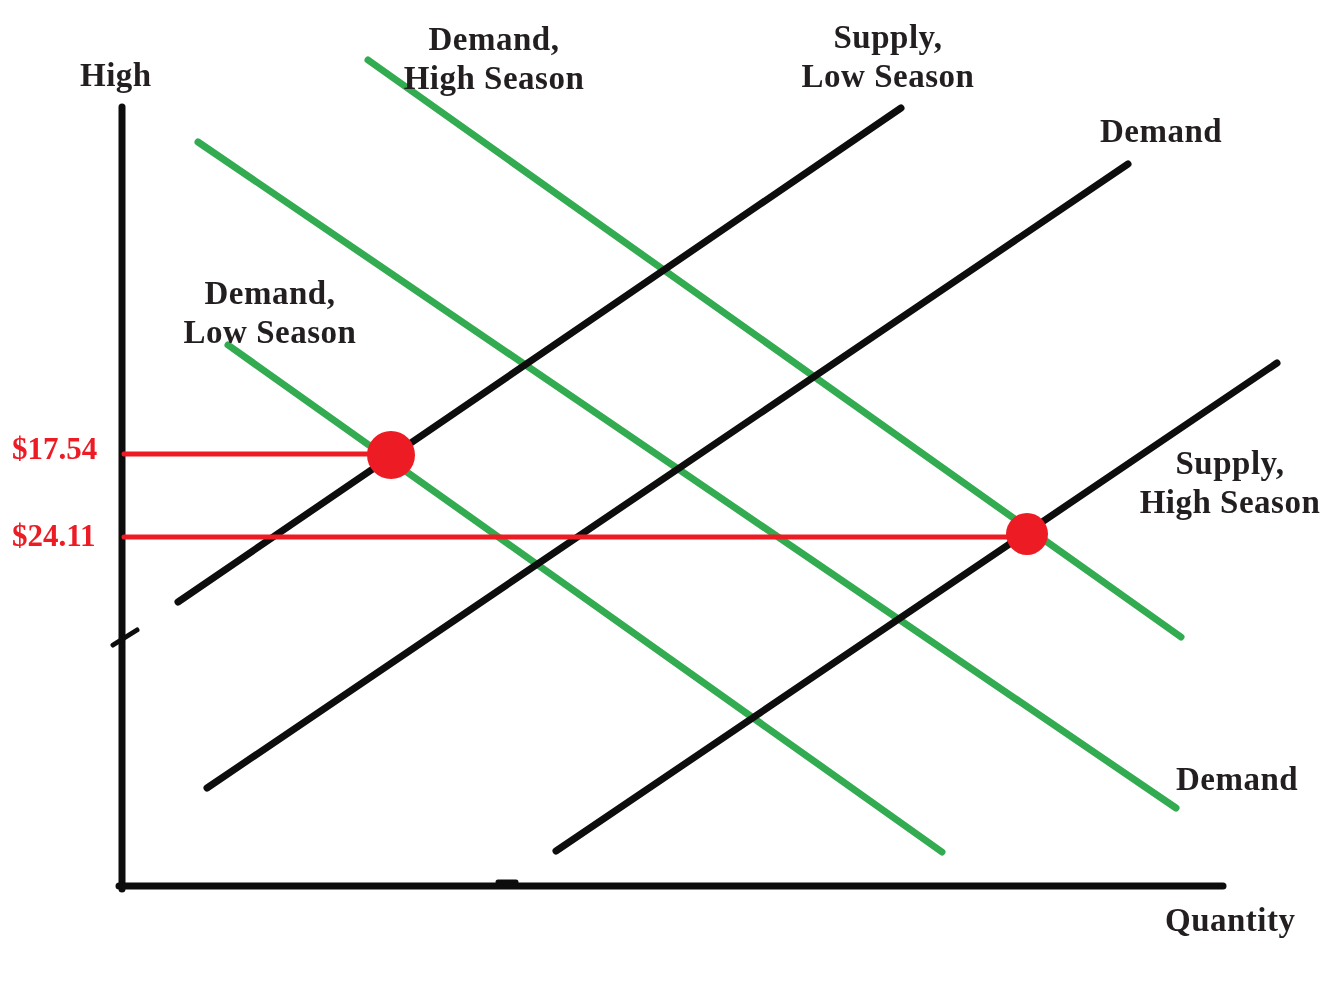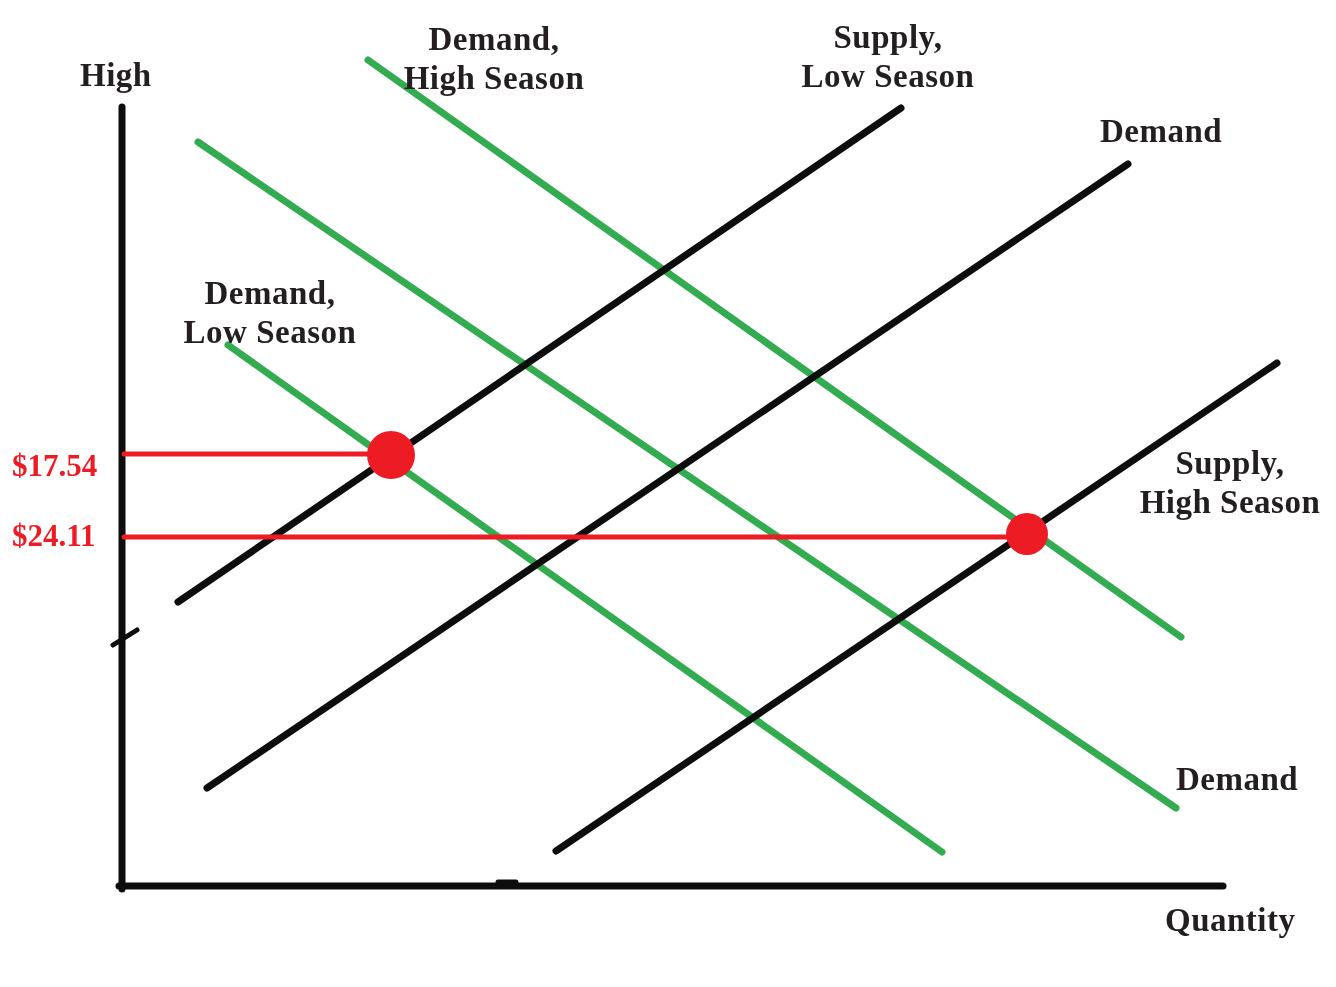--- a/index.html
+++ b/index.html
@@ -24,21 +24,21 @@
   .price-val { color:#ed1c24; font-size:31px; letter-spacing:0px; }
 
   #lbl-price        { left:80px;   top:56px; }
   #lbl-quantity     { left:1165px; top:901px; }
   #lbl-demand-high  { left:374px;  top:20px;  width:240px; }
   #lbl-supply-low   { left:768px;  top:18px;  width:240px; }
   #lbl-supply       { left:1100px; top:112px; }
   #lbl-demand-low   { left:150px;  top:274px; width:240px; }
   #lbl-supply-high  { left:1110px; top:444px; width:240px; }
   #lbl-demand       { left:1176px; top:760px;text-align:right; }
-  #lbl-price-high   { left:12px;   top:431px;margin-top:17px; }
+  #lbl-price-high   { left:12px;   top:431px; }
   #lbl-price-low    { left:12px;   top:518px; }
 </style>
 </head>
 <body>
 
 <div class="canvas">
   <svg id="chart-svg" width="1336" height="987">
       <line x1="122" y1="107" x2="122" y2="889" stroke="#0d0d0d" stroke-width="7" stroke-linecap="round"></line>
       <line x1="119" y1="886" x2="1223" y2="886" stroke="#0d0d0d" stroke-width="7" stroke-linecap="round"></line>
       <line x1="113" y1="645" x2="137" y2="630" stroke="#0d0d0d" stroke-width="5" stroke-linecap="round"></line>

